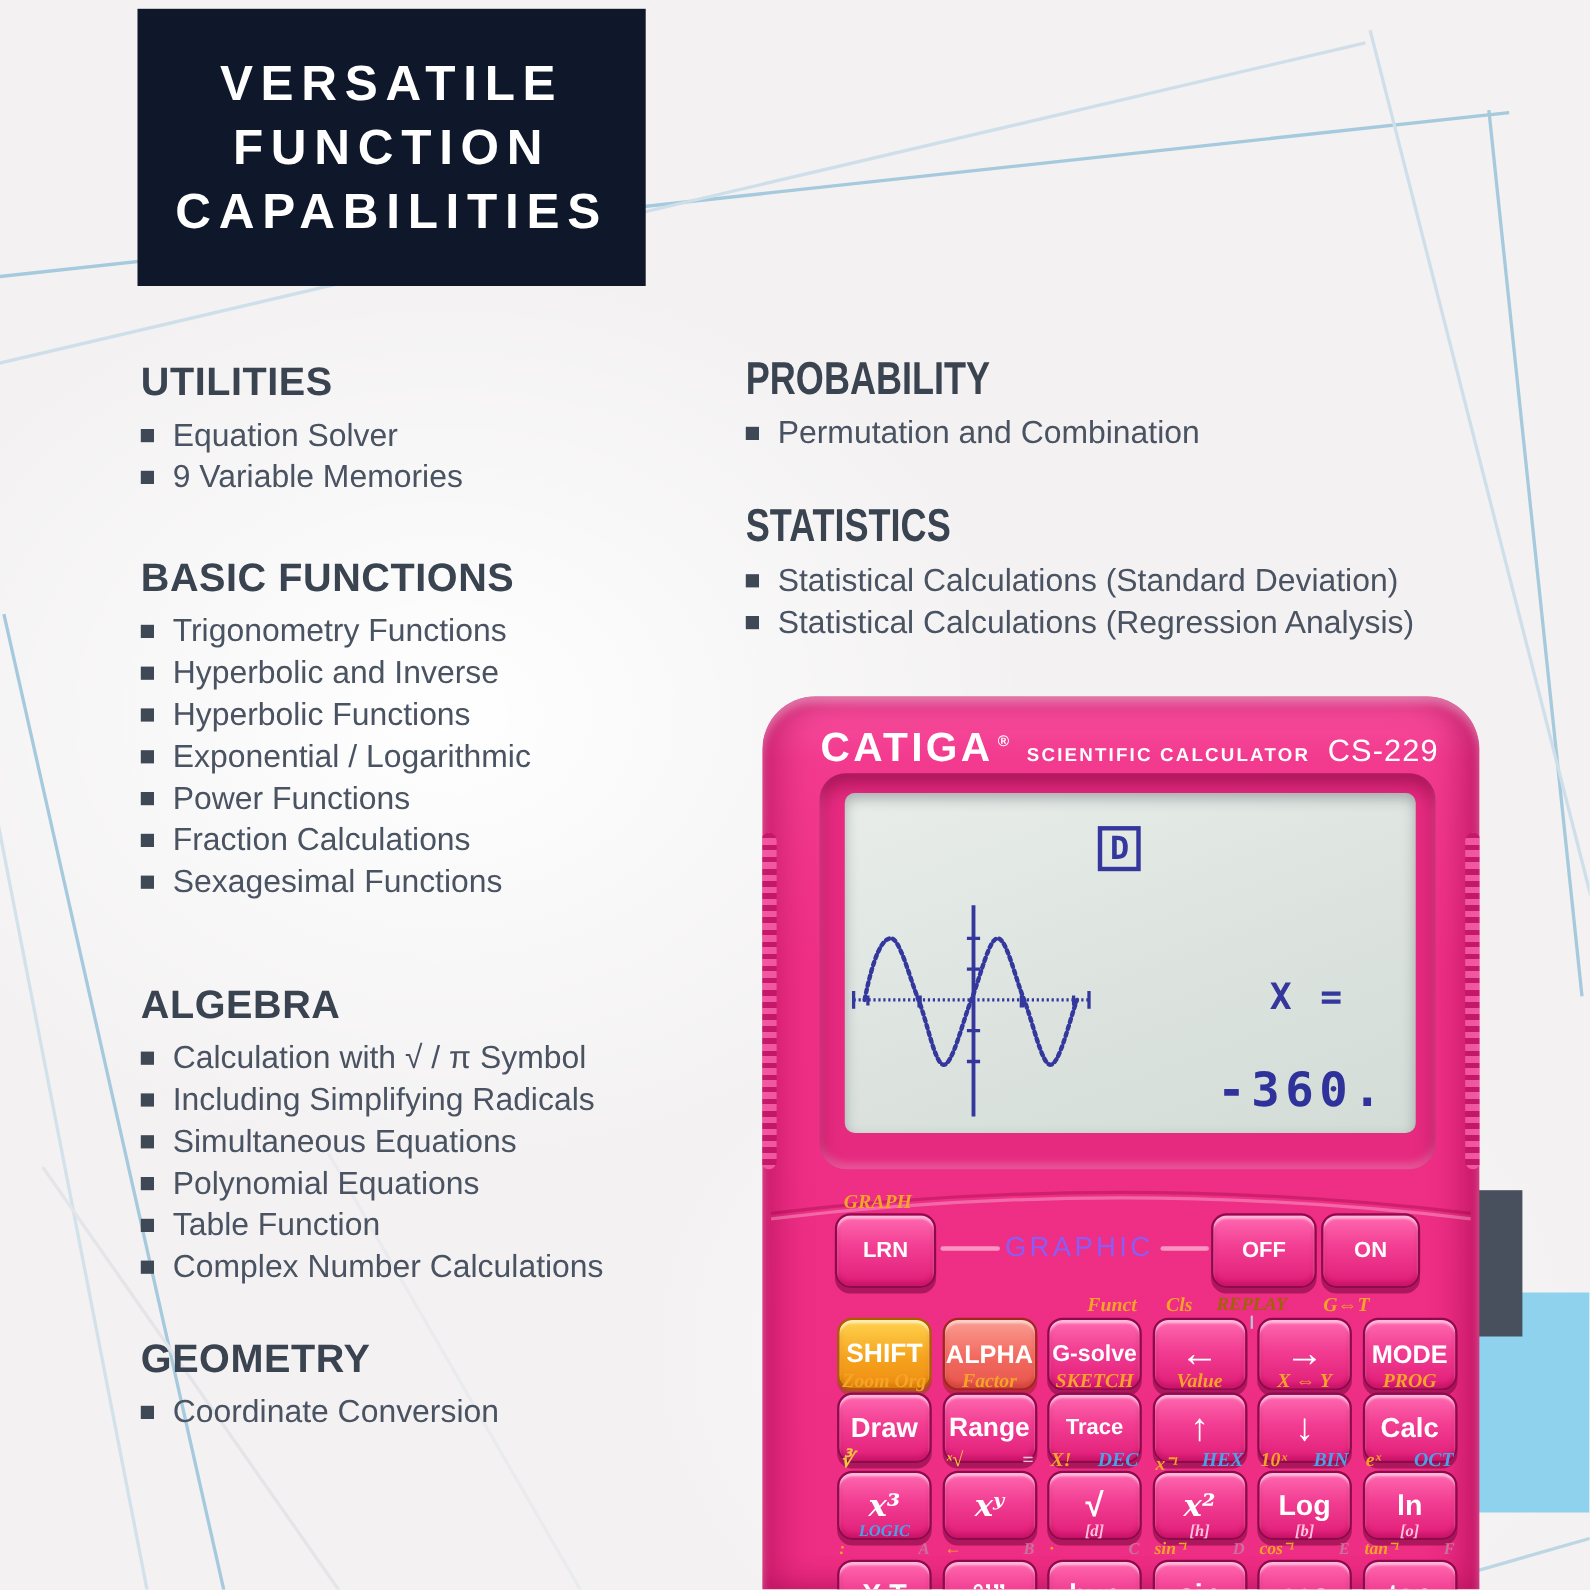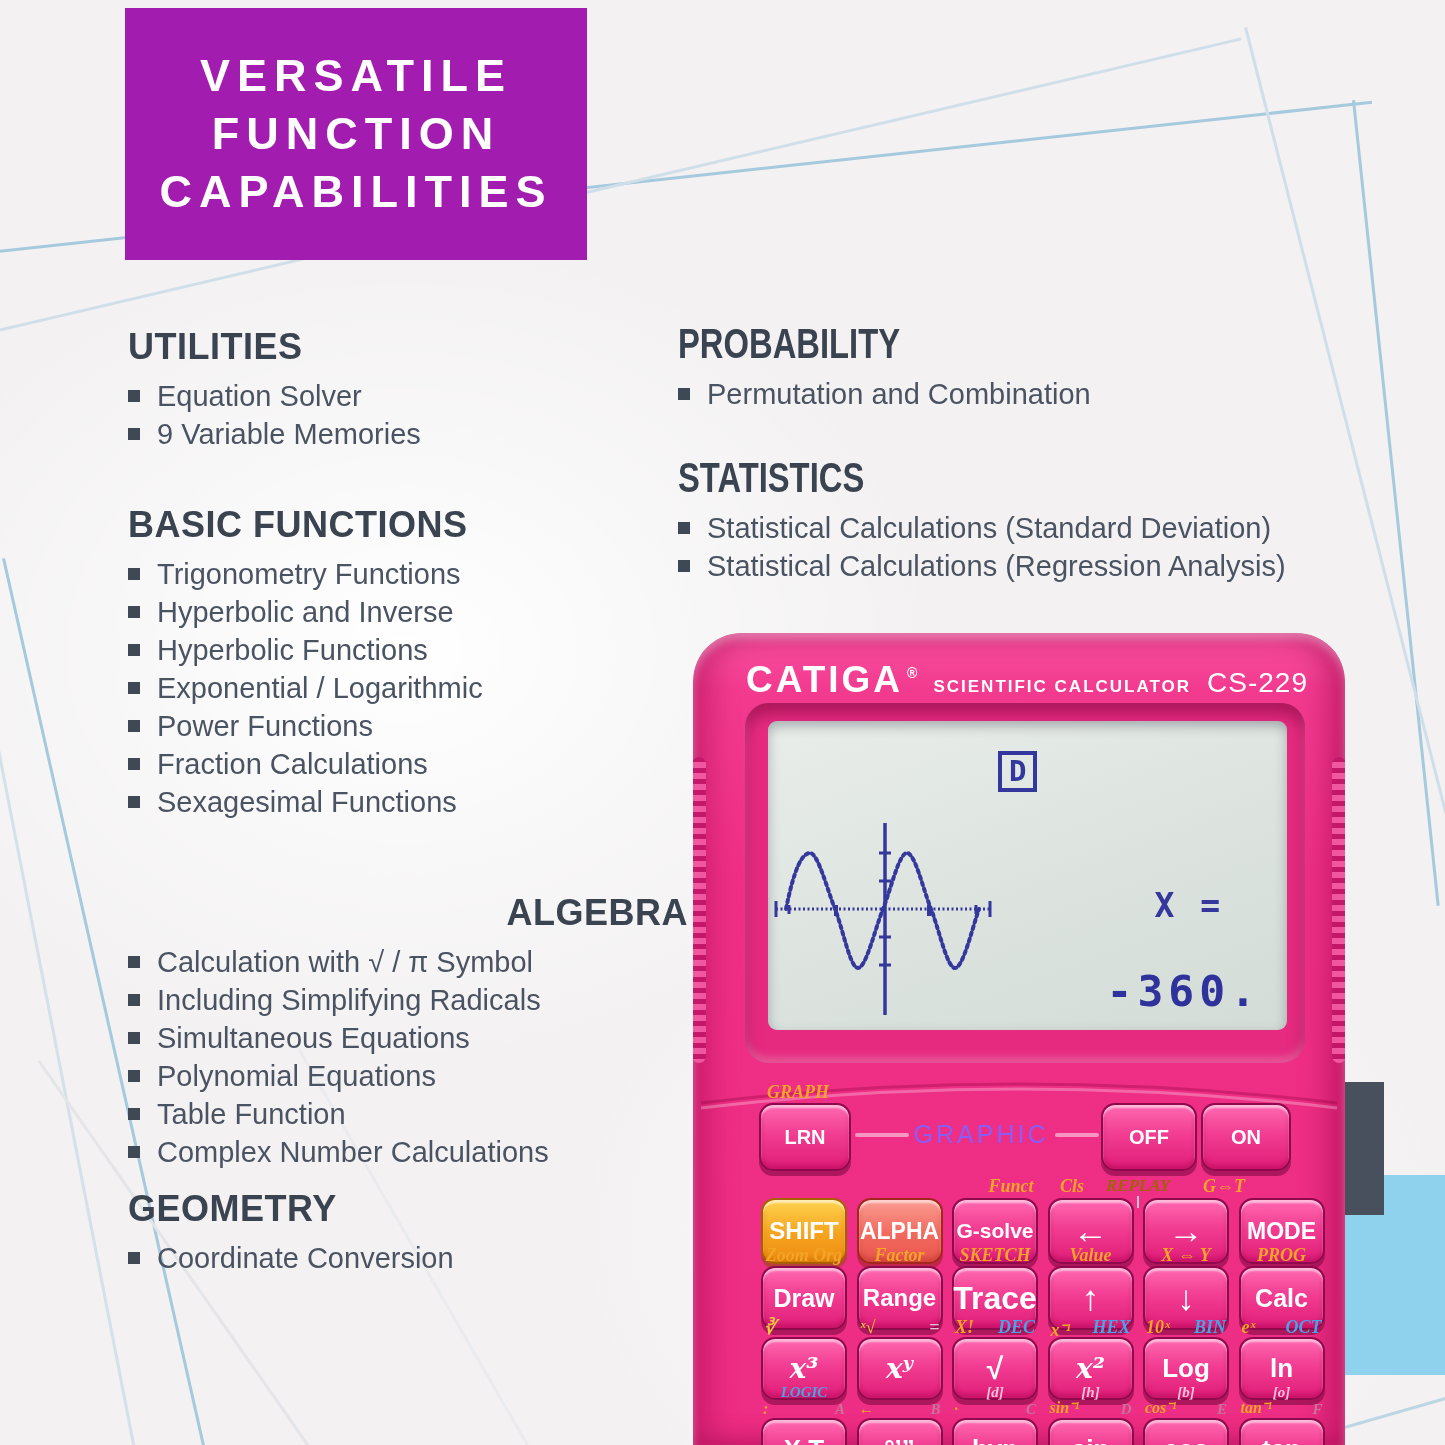--- a/index.html
+++ b/index.html
@@ -19,30 +19,30 @@
   .l9{left:1247px;top:27px;width:812px;transform:rotate(75.7deg);background:#cfdfe9;}
   .l3{left:5px;top:558px;width:910px;transform:rotate(77.3deg);background:#a5c9dd;}
   .l4{left:-12px;top:688px;width:780px;transform:rotate(79deg);background:#d3e1ea;}
   .l5{left:40px;top:1060px;width:480px;transform:rotate(55deg);background:#e4e5e9;}
   .l5b{left:300px;top:1048px;width:500px;transform:rotate(60deg);background:#eaebee;}
   .l8{left:1285px;top:1443px;width:180px;transform:rotate(-16deg);background:#bcd6e4;}
   
   .blue-block{position:absolute;left:1326px;top:1175px;width:119px;height:200px;background:#8fd2ee;z-index:2;}
   .dark-block{position:absolute;left:1322px;top:1082px;width:62px;height:133px;background:#47505c;z-index:3;}
   
-  .title-block{position:absolute;left:125px;top:8px;width:462px;height:252px;background:#a21caf;
+  .title-block{position:absolute;left:125px;top:8px;width:462px;height:252px;background:#0f172a;
     display:flex;flex-direction:column;justify-content:center;align-items:center;z-index:4;}
   .title-line{color:#ffffff;font-weight:bold;font-size:45px;letter-spacing:7px;line-height:58px;white-space:nowrap;}
   
   .col-left{position:absolute;left:128px;top:326px;width:560px;z-index:4;}
   .col-right{position:absolute;left:678px;top:320px;width:770px;z-index:4;}
   .sec-h{font-size:36px;font-weight:bold;color:#3a4350;letter-spacing:.5px;margin:0 0 12px 0;}
   .sec-h.cond{font-size:42px;transform:scaleX(.78);transform-origin:0 50%;letter-spacing:0;margin-bottom:10px;}
   .sec{margin:0;}
-  .m1{margin-bottom:54px;} .m2{margin-bottom:74px;} .m3{margin-bottom:20px;text-align:right;} .m4{margin-bottom:44px;}
+  .m1{margin-bottom:54px;} .m2{margin-bottom:74px;} .m3{margin-bottom:46px;} .m4{margin-bottom:44px;}
   .item{display:flex;align-items:center;font-size:29px;color:#4a5362;margin:6px 0;line-height:32px;}
   .sq{width:12px;height:12px;background:#3f4855;margin-right:17px;flex:none;}
   
   .calc{position:absolute;left:693px;top:633px;width:652px;height:812px;z-index:5;overflow:hidden;border-radius:48px 48px 0 0;}
   .calc-body{position:absolute;inset:0;border-radius:48px 48px 0 0;
     background:linear-gradient(180deg,#f9519f 0%,#f23a8f 7%,#ef2f86 30%,#ee2d84 100%);
     box-shadow:inset 0 6px 8px rgba(255,255,255,.35), inset 18px 0 28px rgba(150,0,70,.38), inset -18px 0 28px rgba(150,0,70,.45);}
   .ridge{position:absolute;width:14px;top:124px;height:306px;border-radius:7px;opacity:.9;
     background:repeating-linear-gradient(180deg,#c21668 0 5px,#f45da5 5px 11px);}
   .ridge.left{left:-1px;} .ridge.right{right:-1px;}
@@ -297,21 +297,21 @@
     <div class="c">Factor</div>
     <div class="c">SKETCH</div>
     <div class="c">Value</div>
     <div class="c">X ⇔ Y</div>
     <div class="c">PROG</div>
   </div>
 
   <div class="krow r3">
     <div class="key" style="font-size:25px;">Draw</div>
     <div class="key" style="font-size:24px;">Range</div>
-    <div class="key" style="font-size:32px;">Trace</div>
+    <div class="key" style="font-size:20px;">Trace</div>
     <div class="key arrow">↑</div>
     <div class="key arrow">↓</div>
     <div class="key" style="font-size:25px;">Calc</div>
   </div>
 
   <div class="hrow hrow4">
     <div class="c">
         <span class="l yel">∛</span>
         <span class="r gray"></span>
       </div>

